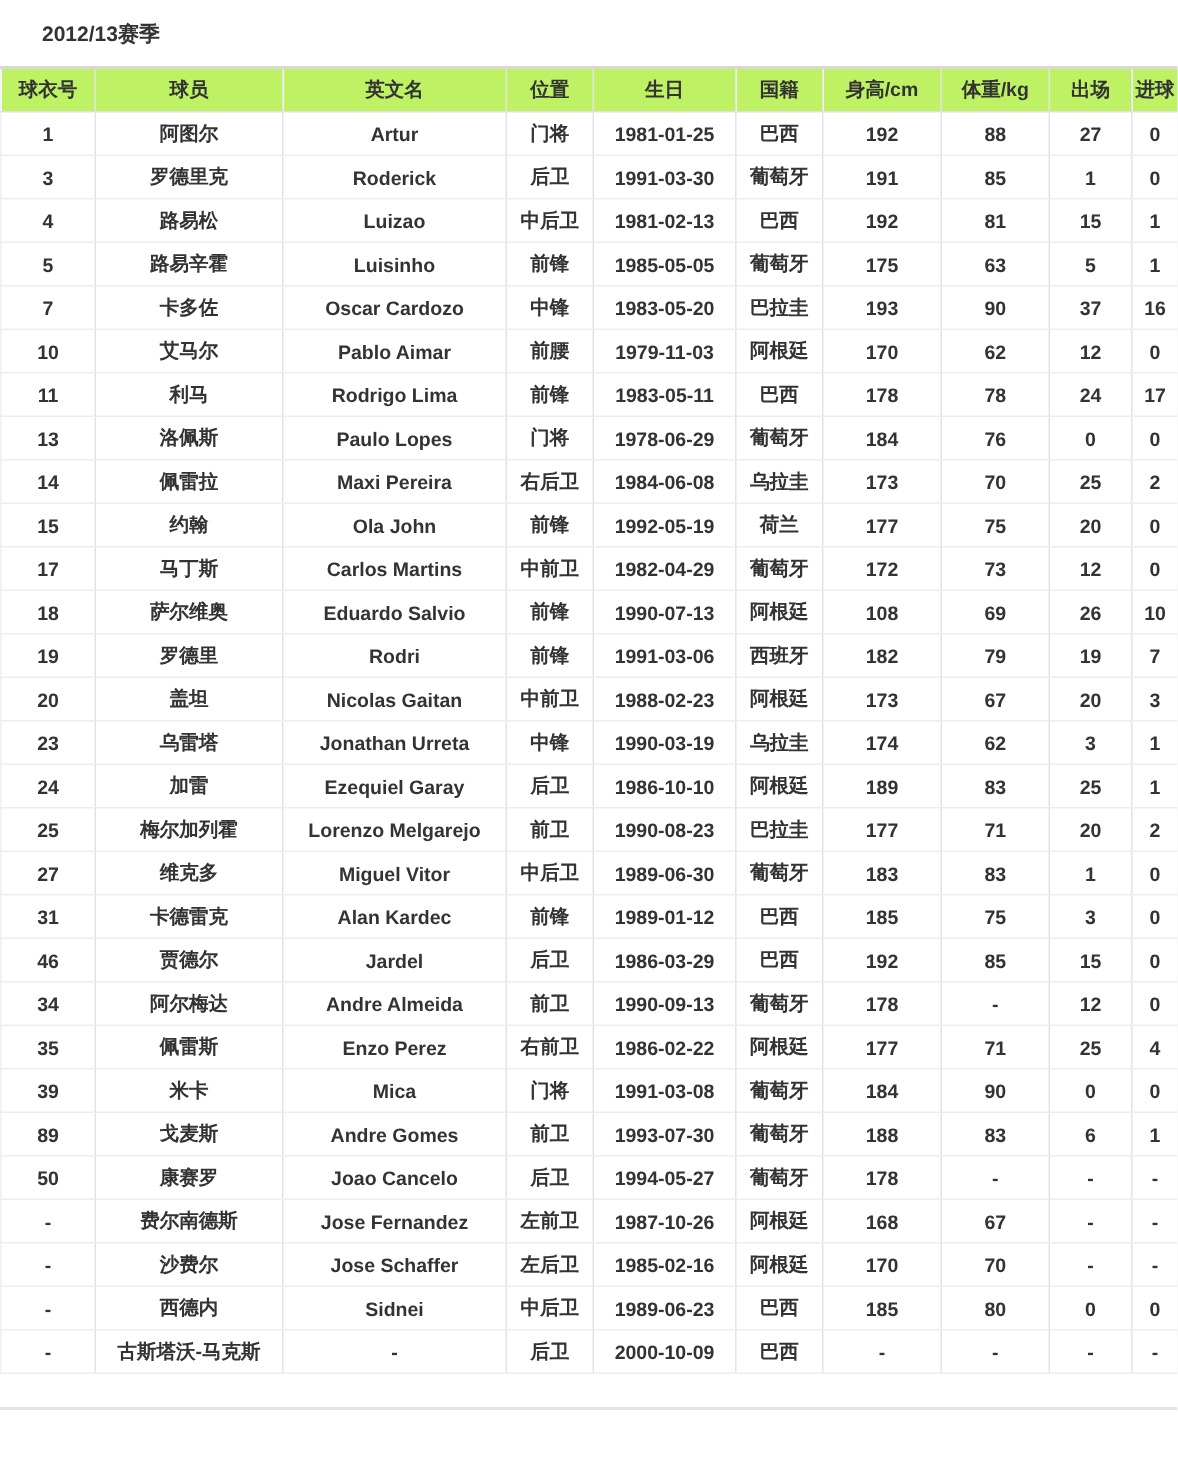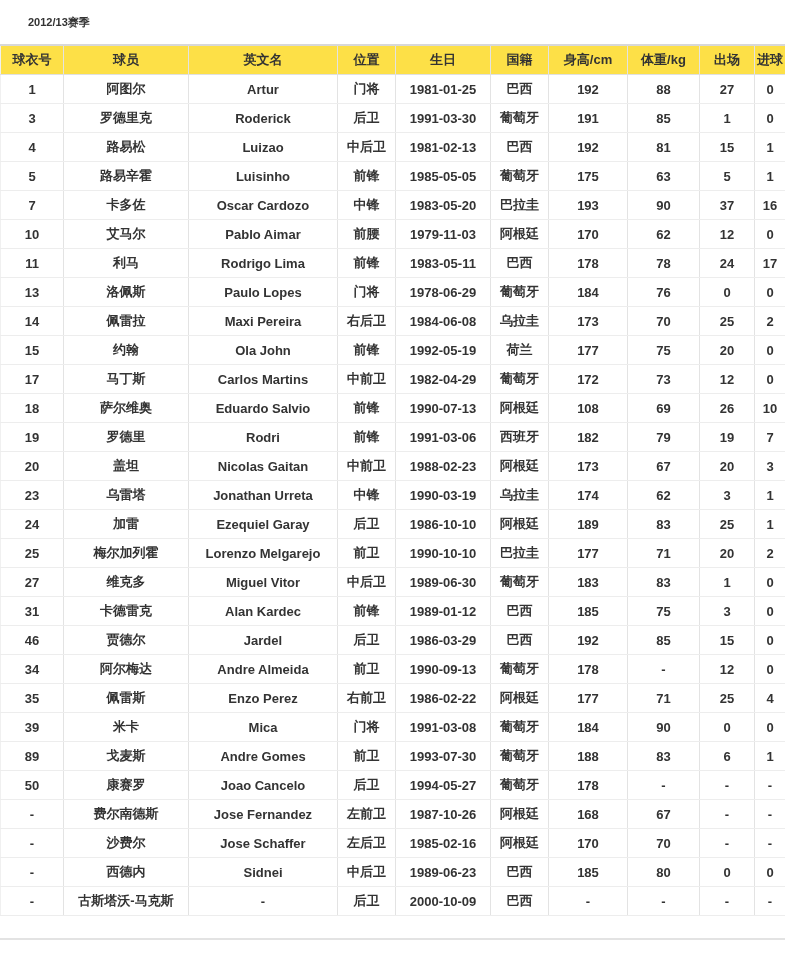--- a/index.html
+++ b/index.html
@@ -8,21 +8,21 @@
     background: #ffffff;
   }
   body {
     width: 785px;
     height: 971px;
     font-family: "Liberation Sans", "DejaVu Sans", sans-serif;
     color: #333333;
     overflow: hidden;
   }
   .page-title {
-    font-size: 11px;
+    font-size: 14px;
     font-weight: bold;
     color: #333333;
     padding: 12px 0 0 28px;
     height: 20px;
     line-height: 20px;
   }
   .roster-table {
     width: 785px;
     border-collapse: collapse;
     table-layout: fixed;
@@ -39,21 +39,21 @@
     vertical-align: middle;
     height: 28px;
     padding: 0 1px;
     border-right: 1px solid #e3e3e3;
     border-bottom: 1px solid #ededed;
     overflow: hidden;
     white-space: nowrap;
   }
   .roster-table th {
     border-bottom: 1px solid #e0e0e0;
-    background: #fde047;
+    background: #bef264;
   }
   .bottom-space {
     height: 22px;
   }
   .bottom-rule {
     height: 2px;
     background: #e3e3e3;
   }
 </style>
 </head>
@@ -280,21 +280,21 @@
           <td>189</td>
           <td>83</td>
           <td>25</td>
           <td>1</td>
         </tr>
         <tr>
           <td>25</td>
           <td>梅尔加列霍</td>
           <td>Lorenzo Melgarejo</td>
           <td>前卫</td>
-          <td>1990-10-10</td>
+          <td>1990-08-23</td>
           <td>巴拉圭</td>
           <td>177</td>
           <td>71</td>
           <td>20</td>
           <td>2</td>
         </tr>
         <tr>
           <td>27</td>
           <td>维克多</td>
           <td>Miguel Vitor</td>

